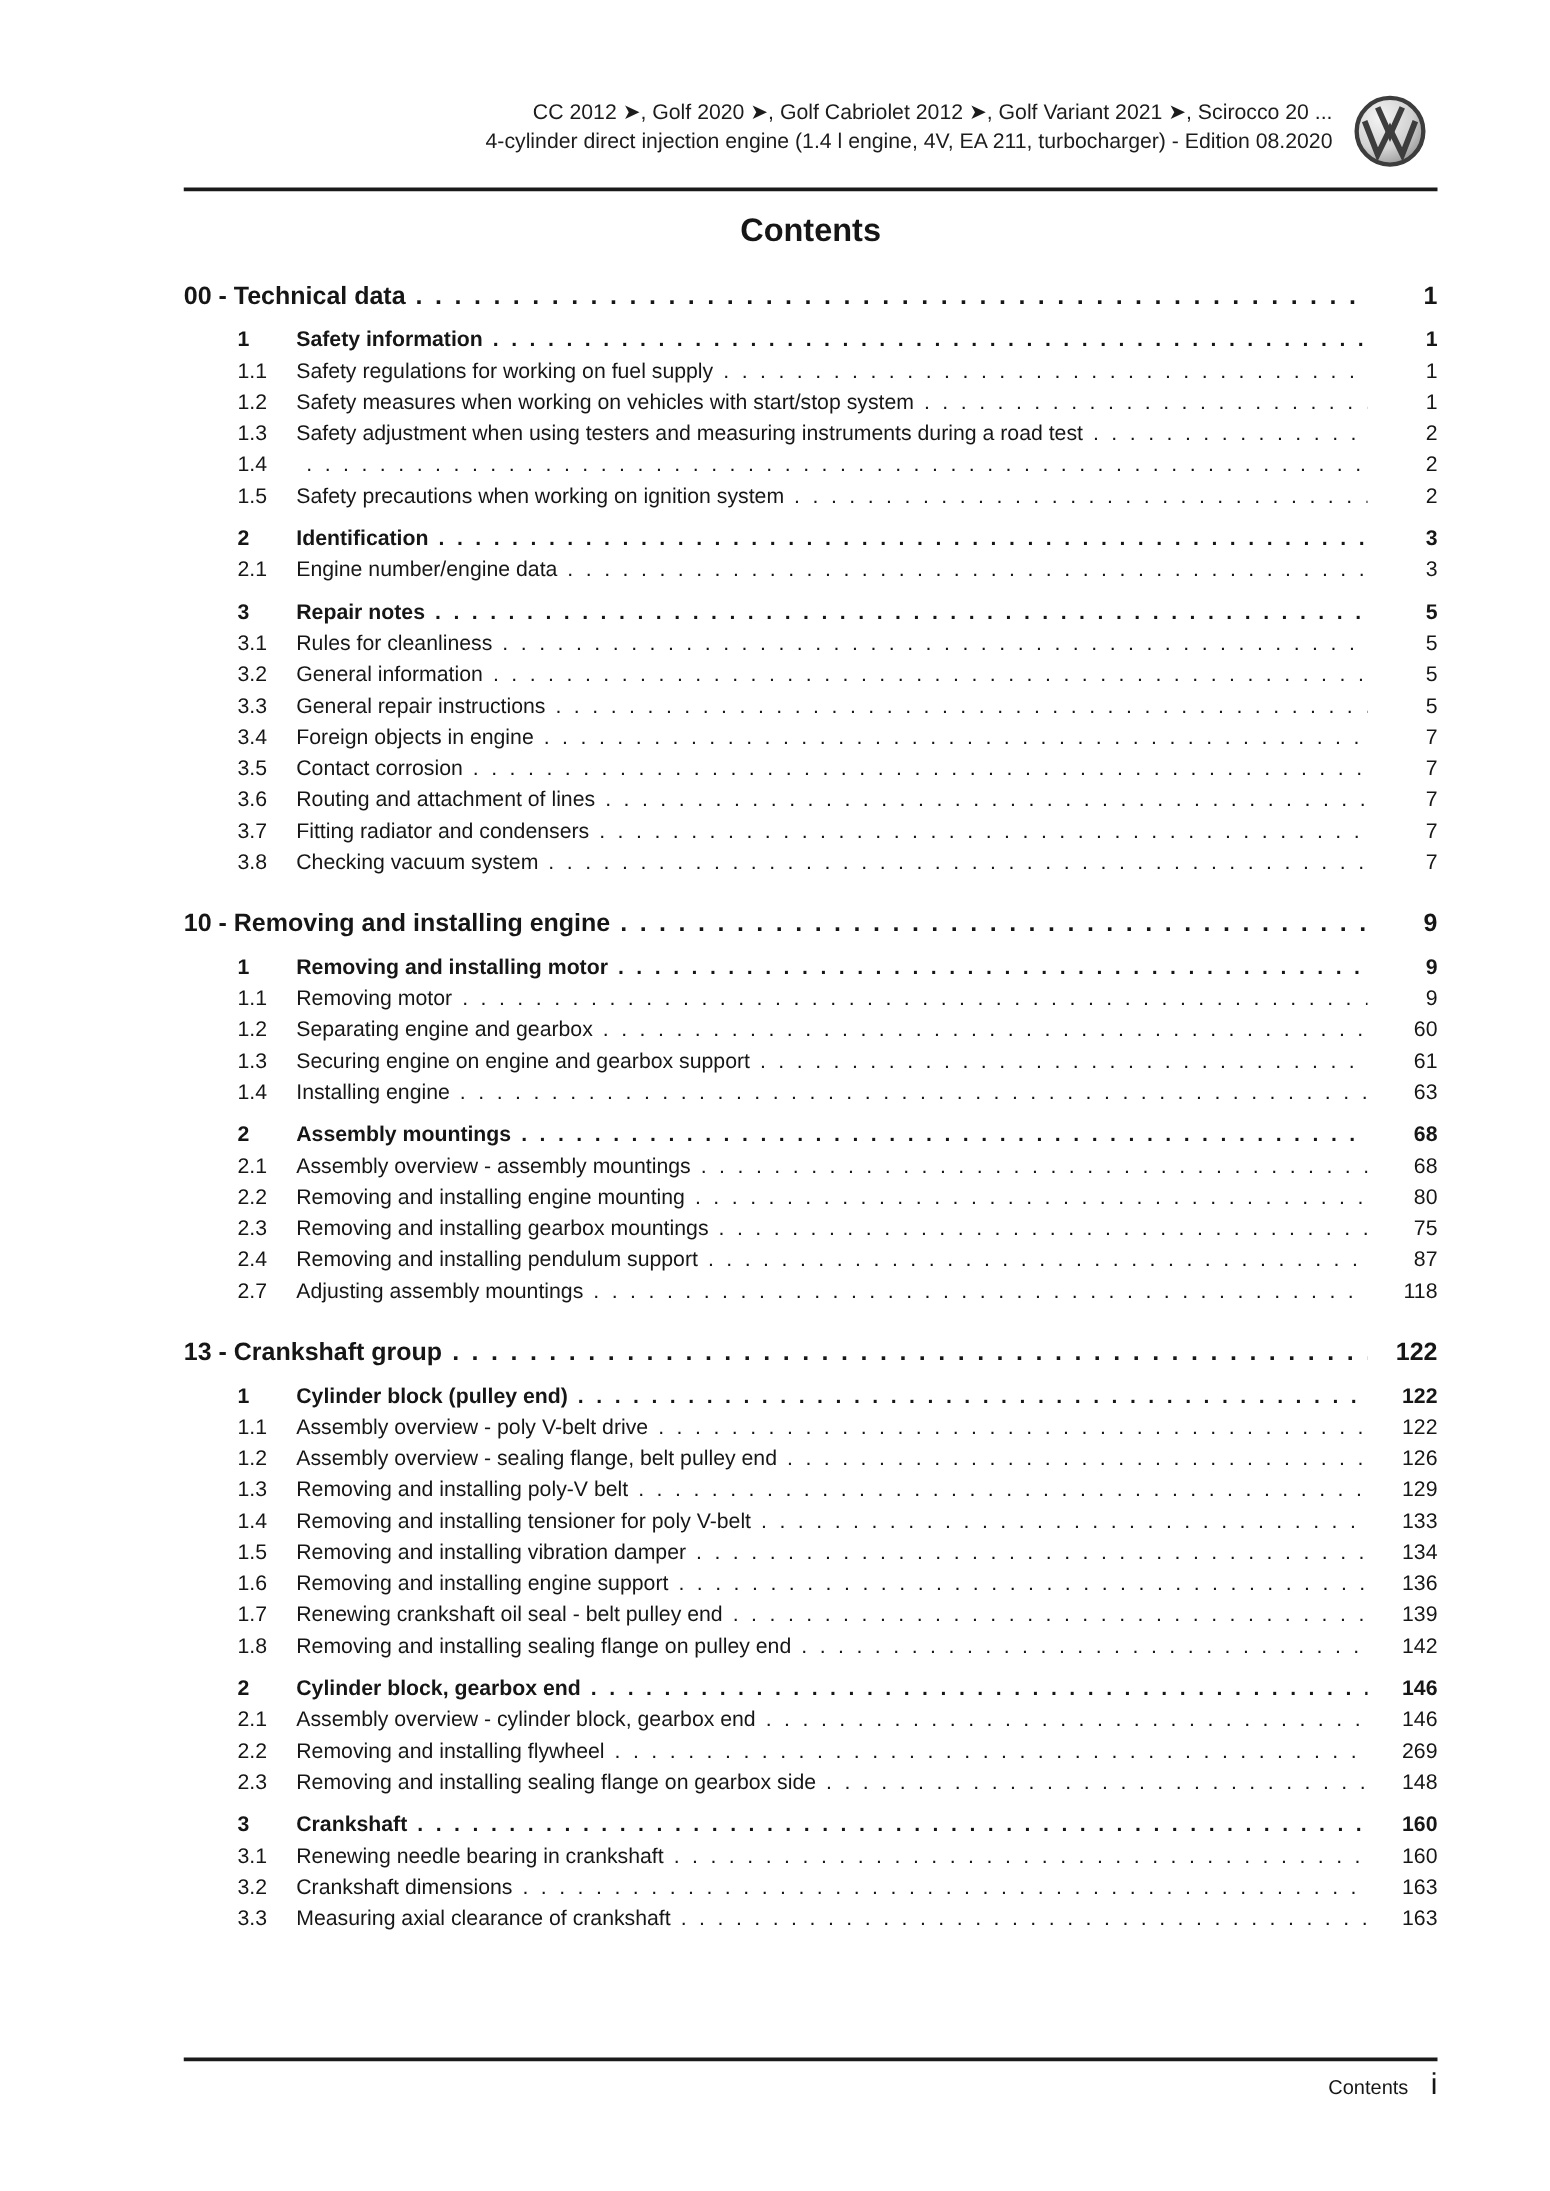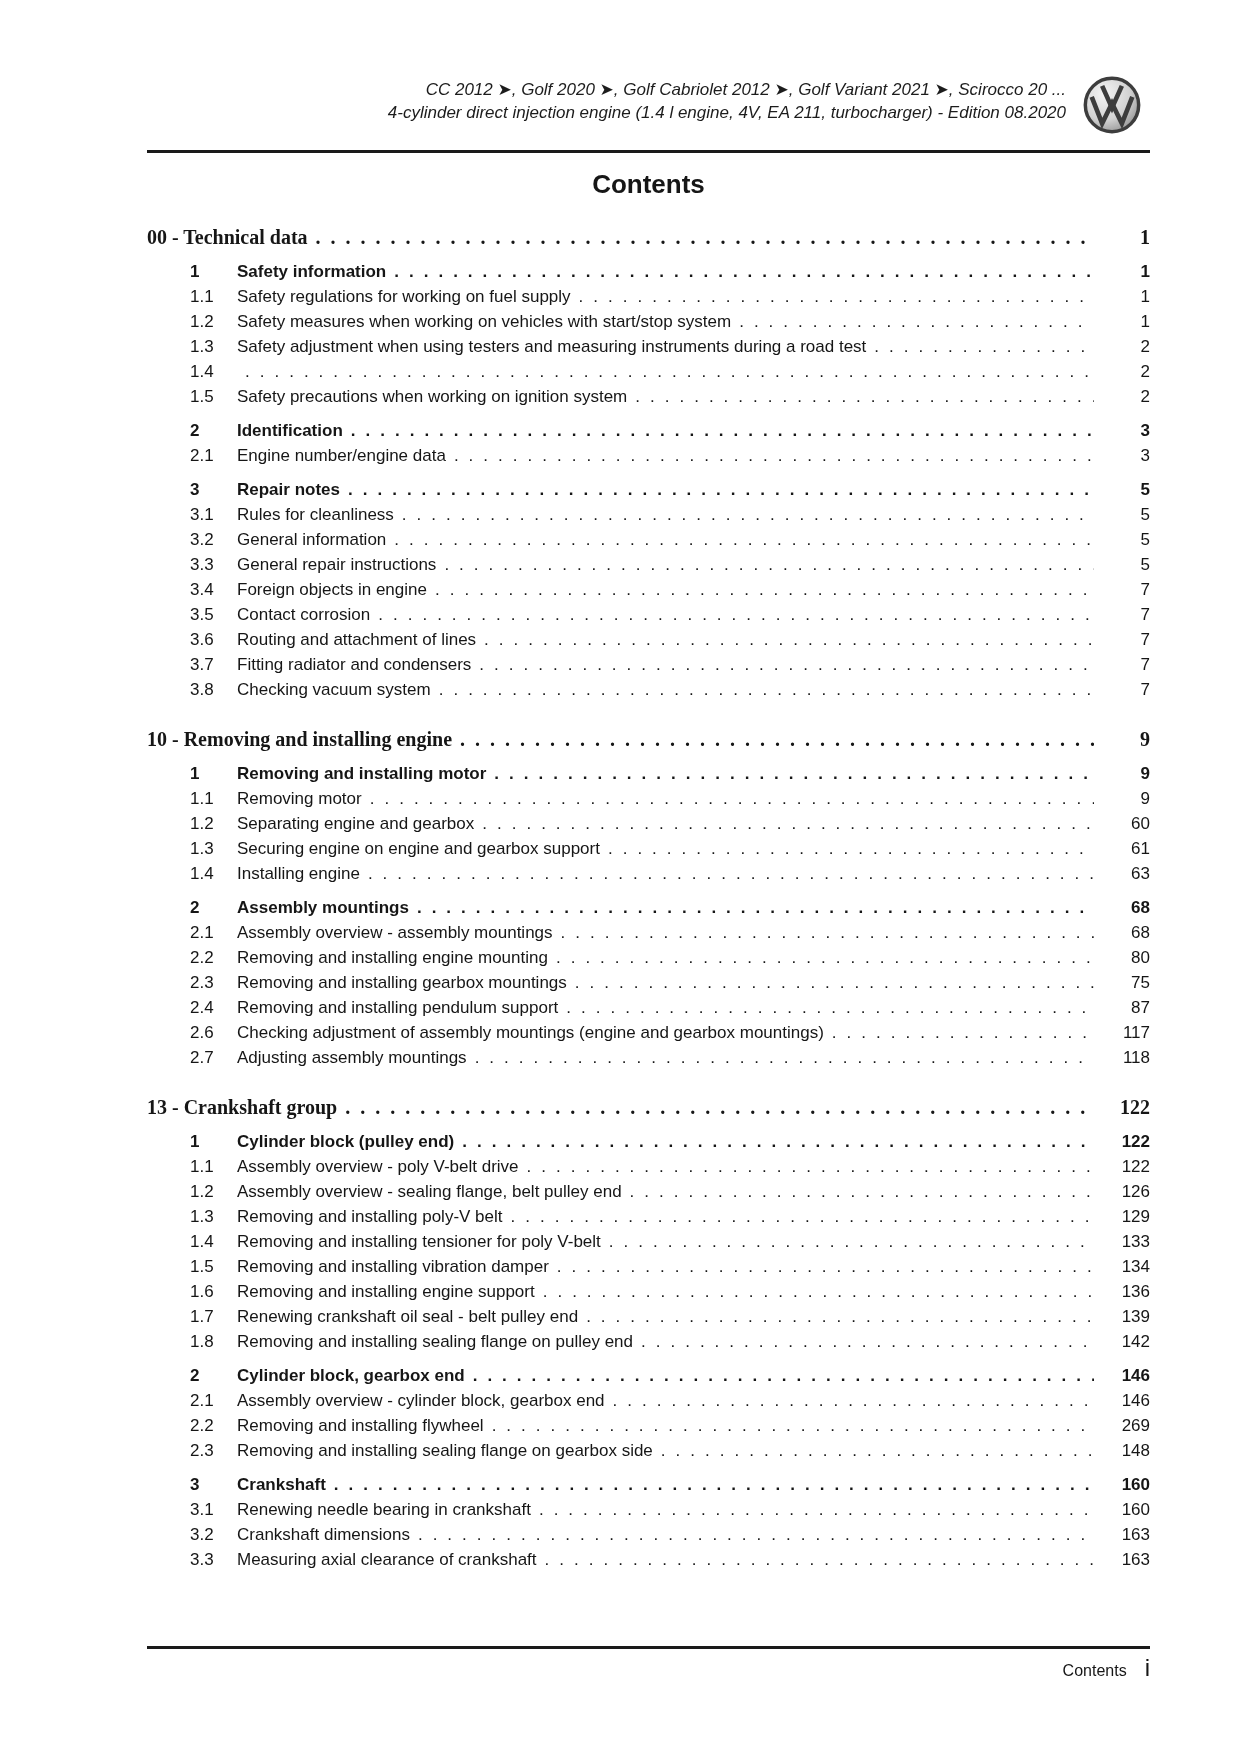--- a/index.html
+++ b/index.html
@@ -11,21 +11,20 @@
     font-family:"Liberation Sans","DejaVu Sans",sans-serif;
     overflow:hidden;
   }
   
   .header-block{
     padding:78px 174px 0 73px;
     text-align:right;
     font-size:17px;
     line-height:23px;
     color:#1c1c1c;
-    font-style:italic;
   }
   .logo{
     position:absolute;top:76px;left:1083px;width:58px;height:58px;
   }
   .rule{
     height:3px;background:#1a1a1a;
     margin:26px 90px 0 147px;
   }
   
   .title{
@@ -33,21 +32,21 @@
     text-align:center;
     font-size:26px;
     font-weight:bold;
   }
   
   .toc{margin:10px 90px 0 147px;}
   .chapter-row{
     display:flex;align-items:baseline;
     font-size:20px;font-weight:bold;
     line-height:25px;
-    margin-top:25px;margin-bottom:5px;font-family:Liberation Serif, serif;
+    margin-top:25px;margin-bottom:5px;
   }
   .entry{
     display:flex;align-items:baseline;
     font-size:17px;line-height:25px;
     padding-left:43px;
   }
   .entry.section{font-weight:bold;margin-top:9px;}
   .num{flex:0 0 47px;}
   .ch-label,.etitle{flex:0 0 auto;white-space:nowrap;}
   .dots{
@@ -267,26 +266,20 @@
         <span class="dots"></span>
         <span class="pagenum">75</span>
       </div>
       <div class="entry">
         <span class="num">2.4</span>
         <span class="etitle">Removing and installing pendulum support</span>
         <span class="dots"></span>
         <span class="pagenum">87</span>
       </div>
       <div class="entry">
-        <span class="num">2.6</span>
-        <span class="etitle">Checking adjustment of assembly mountings (engine and gearbox mountings)</span>
-        <span class="dots"></span>
-        <span class="pagenum">117</span>
-      </div>
-      <div class="entry">
         <span class="num">2.7</span>
         <span class="etitle">Adjusting assembly mountings</span>
         <span class="dots"></span>
         <span class="pagenum">118</span>
       </div>
       <div class="chapter-row">
         <span class="ch-label">13 - Crankshaft group</span>
         <span class="dots"></span>
         <span class="pagenum">122</span>
       </div>

